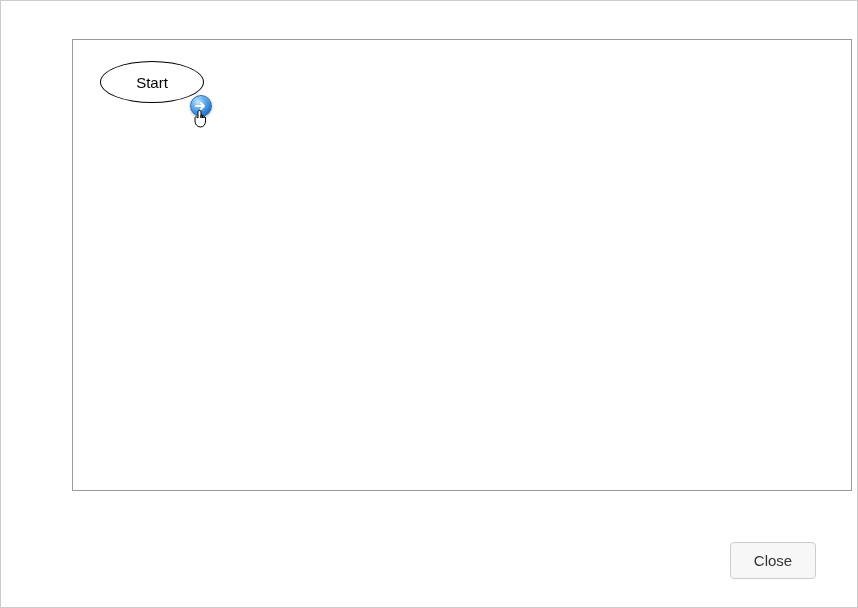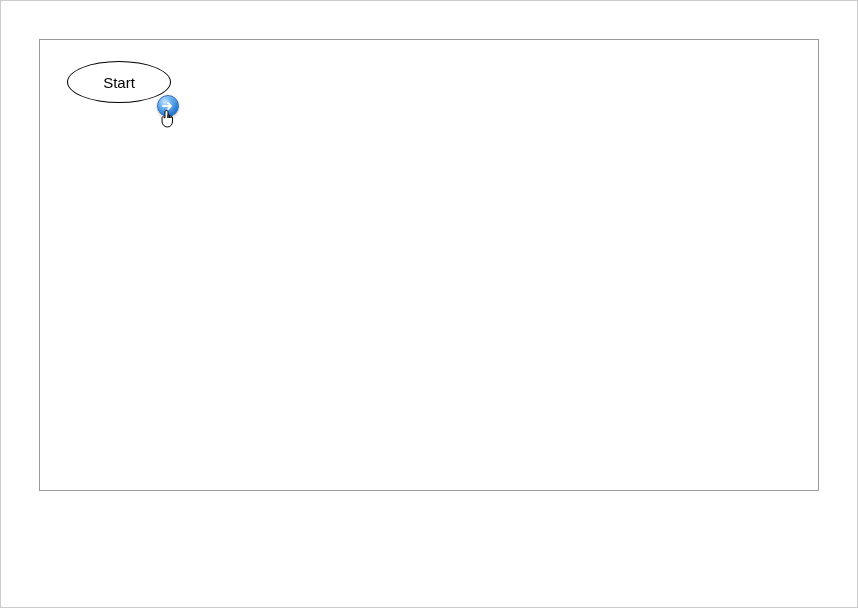--- a/index.html
+++ b/index.html
@@ -27,20 +27,21 @@
       background: #fff;
       position: relative;
       padding: 35px 35px 20px 35px;
     }
     .canvas {
       width: 100%;
       height: 452px;
       border: 1px solid #999;
       background: #fff;
       position: relative;
+      margin-left: 33px;
     }
     .start-node {
       position: absolute;
       left: 27px;
       top: 21px;
       width: 104px;
       height: 42px;
       border: 1.5px solid #000;
       border-radius: 50%;
       background: #fff;
@@ -120,16 +121,17 @@
         </svg>
       </div>
 
       <svg class="cursor-pointer" viewBox="0 0 16 20">
         <path d="M6 1 C6 1 6 8 6 8 L4.5 7 C4 6.6 3 6.8 3 7.8 L3 11 C3 14 5 17 8.5 17 C12 17 13.5 14 13.5 11 L13.5 7.5 C13.5 6.7 12.5 6.5 12 7 L12 8 L12 6.5 C12 5.7 11 5.5 10.5 6 L10.5 8 L10.5 5.5 C10.5 4.7 9.5 4.5 9 5 L9 8 L9 2 C9 1 8.3 0.5 7.5 0.5 C6.7 0.5 6 1 6 1 Z" fill="#fff" stroke="#000" stroke-width="1"></path>
       </svg>
 
     </div>
 
     <div class="button-row">
+      <button class="btn">Close</button>
     </div>
 
   </div>
 </div>
 
 </body></html>

